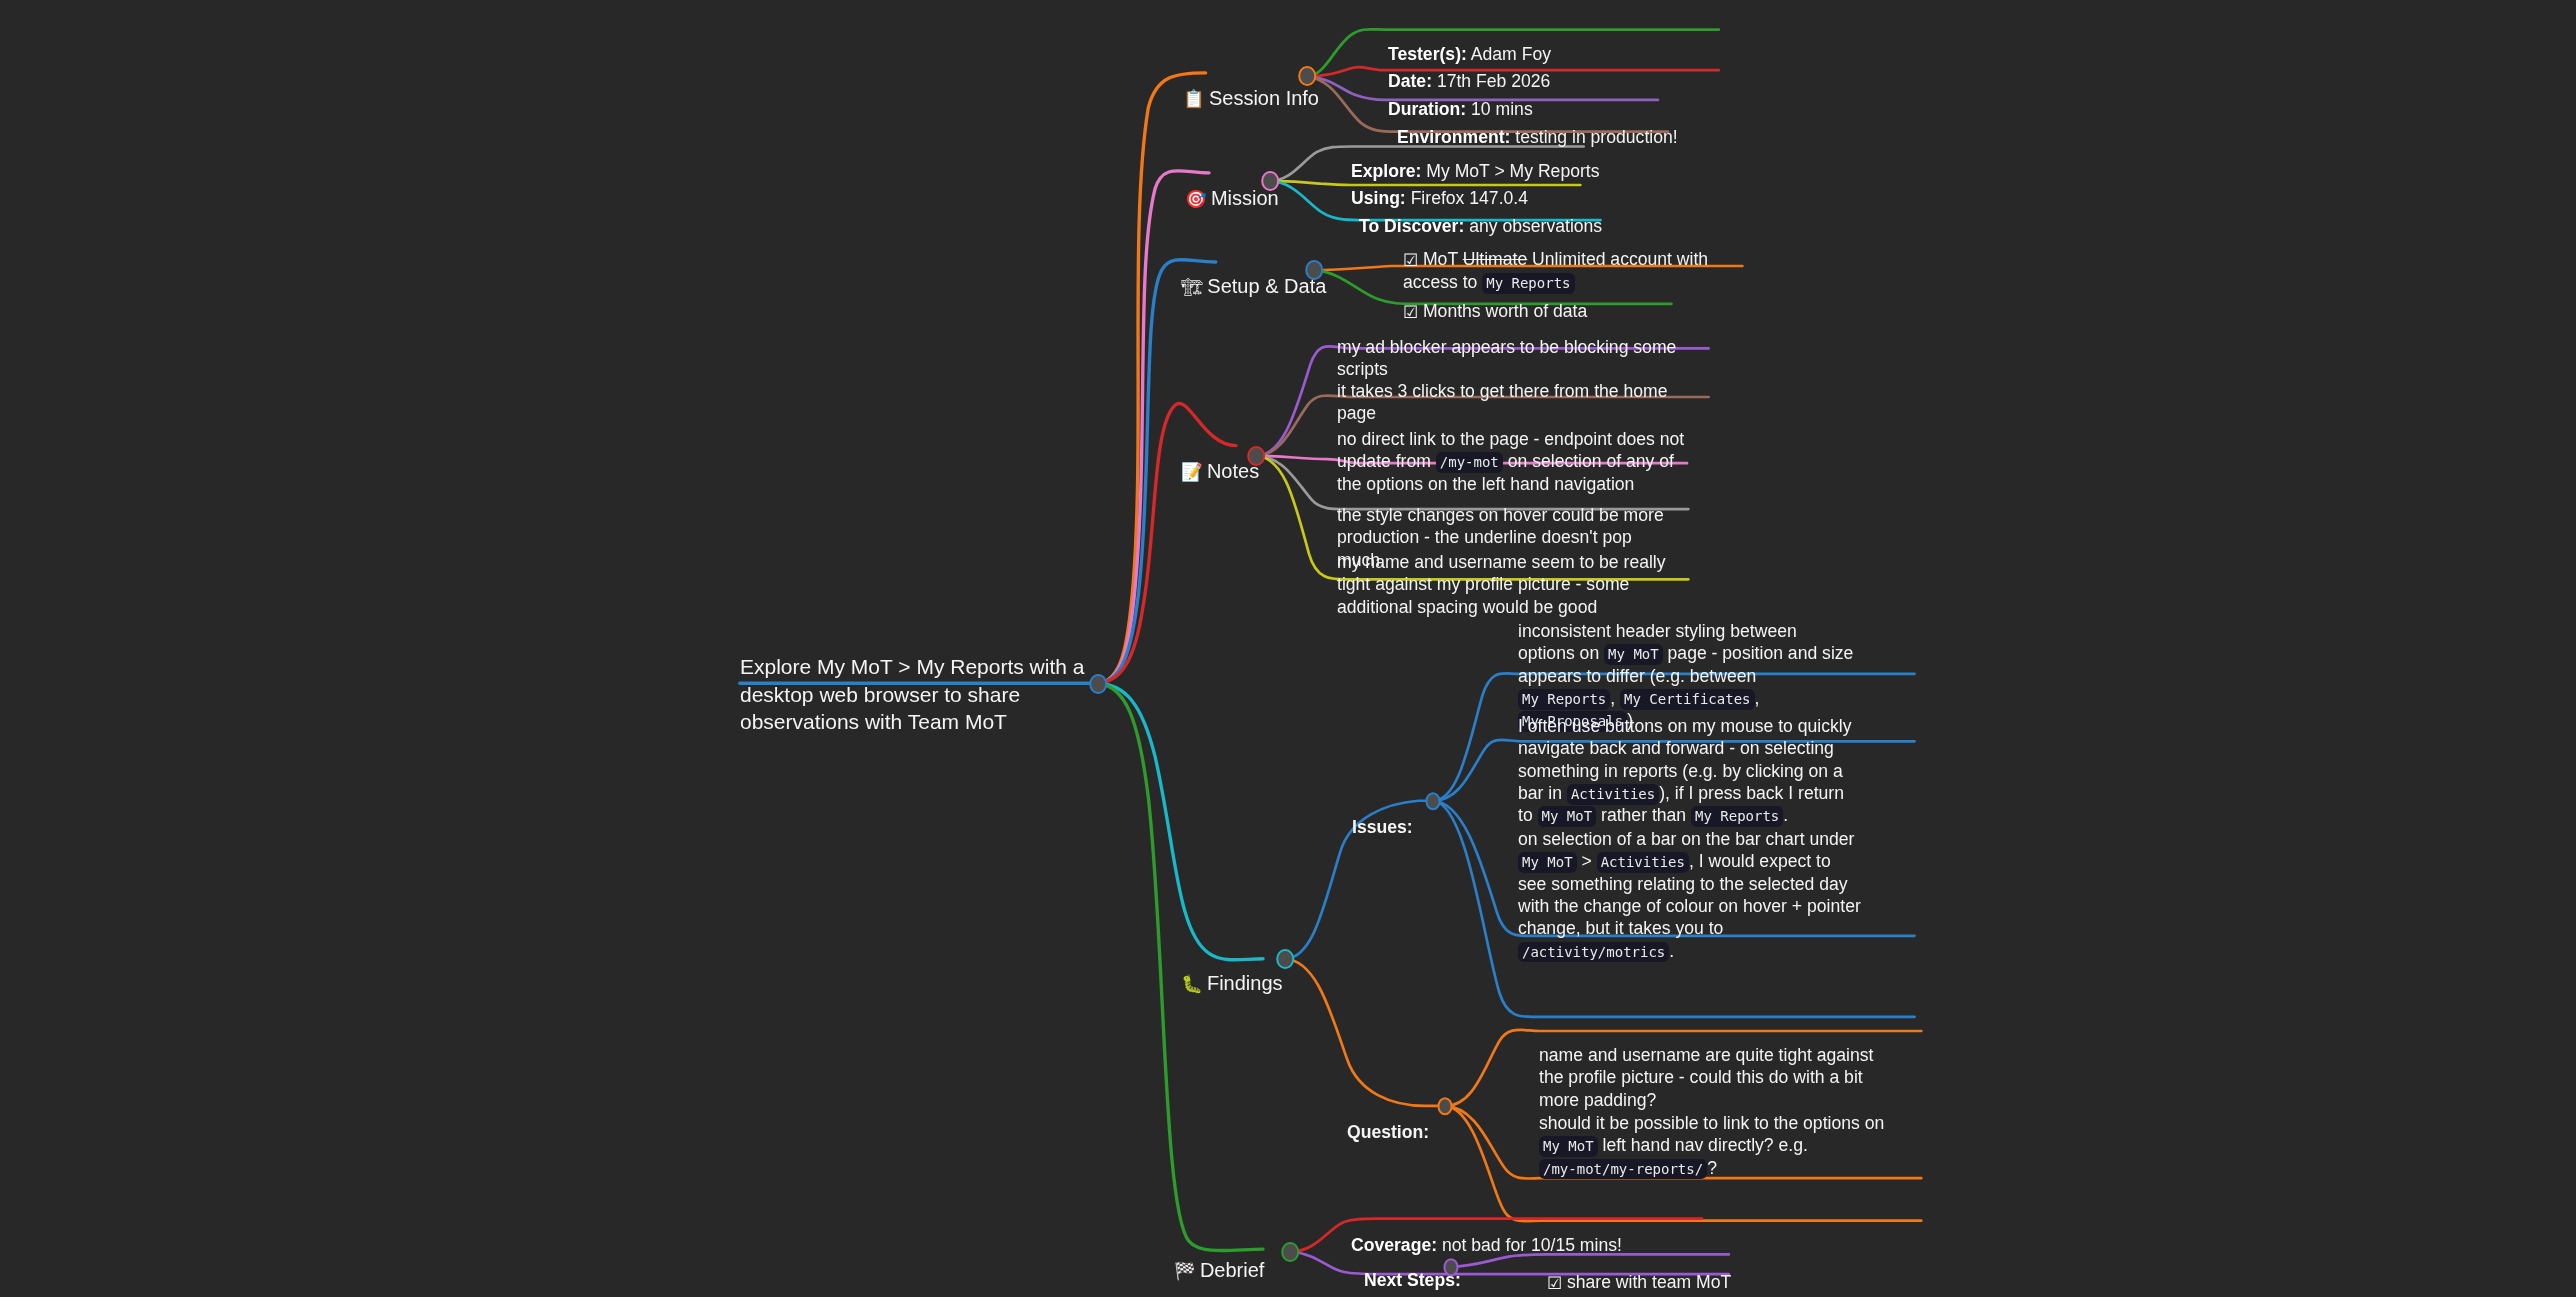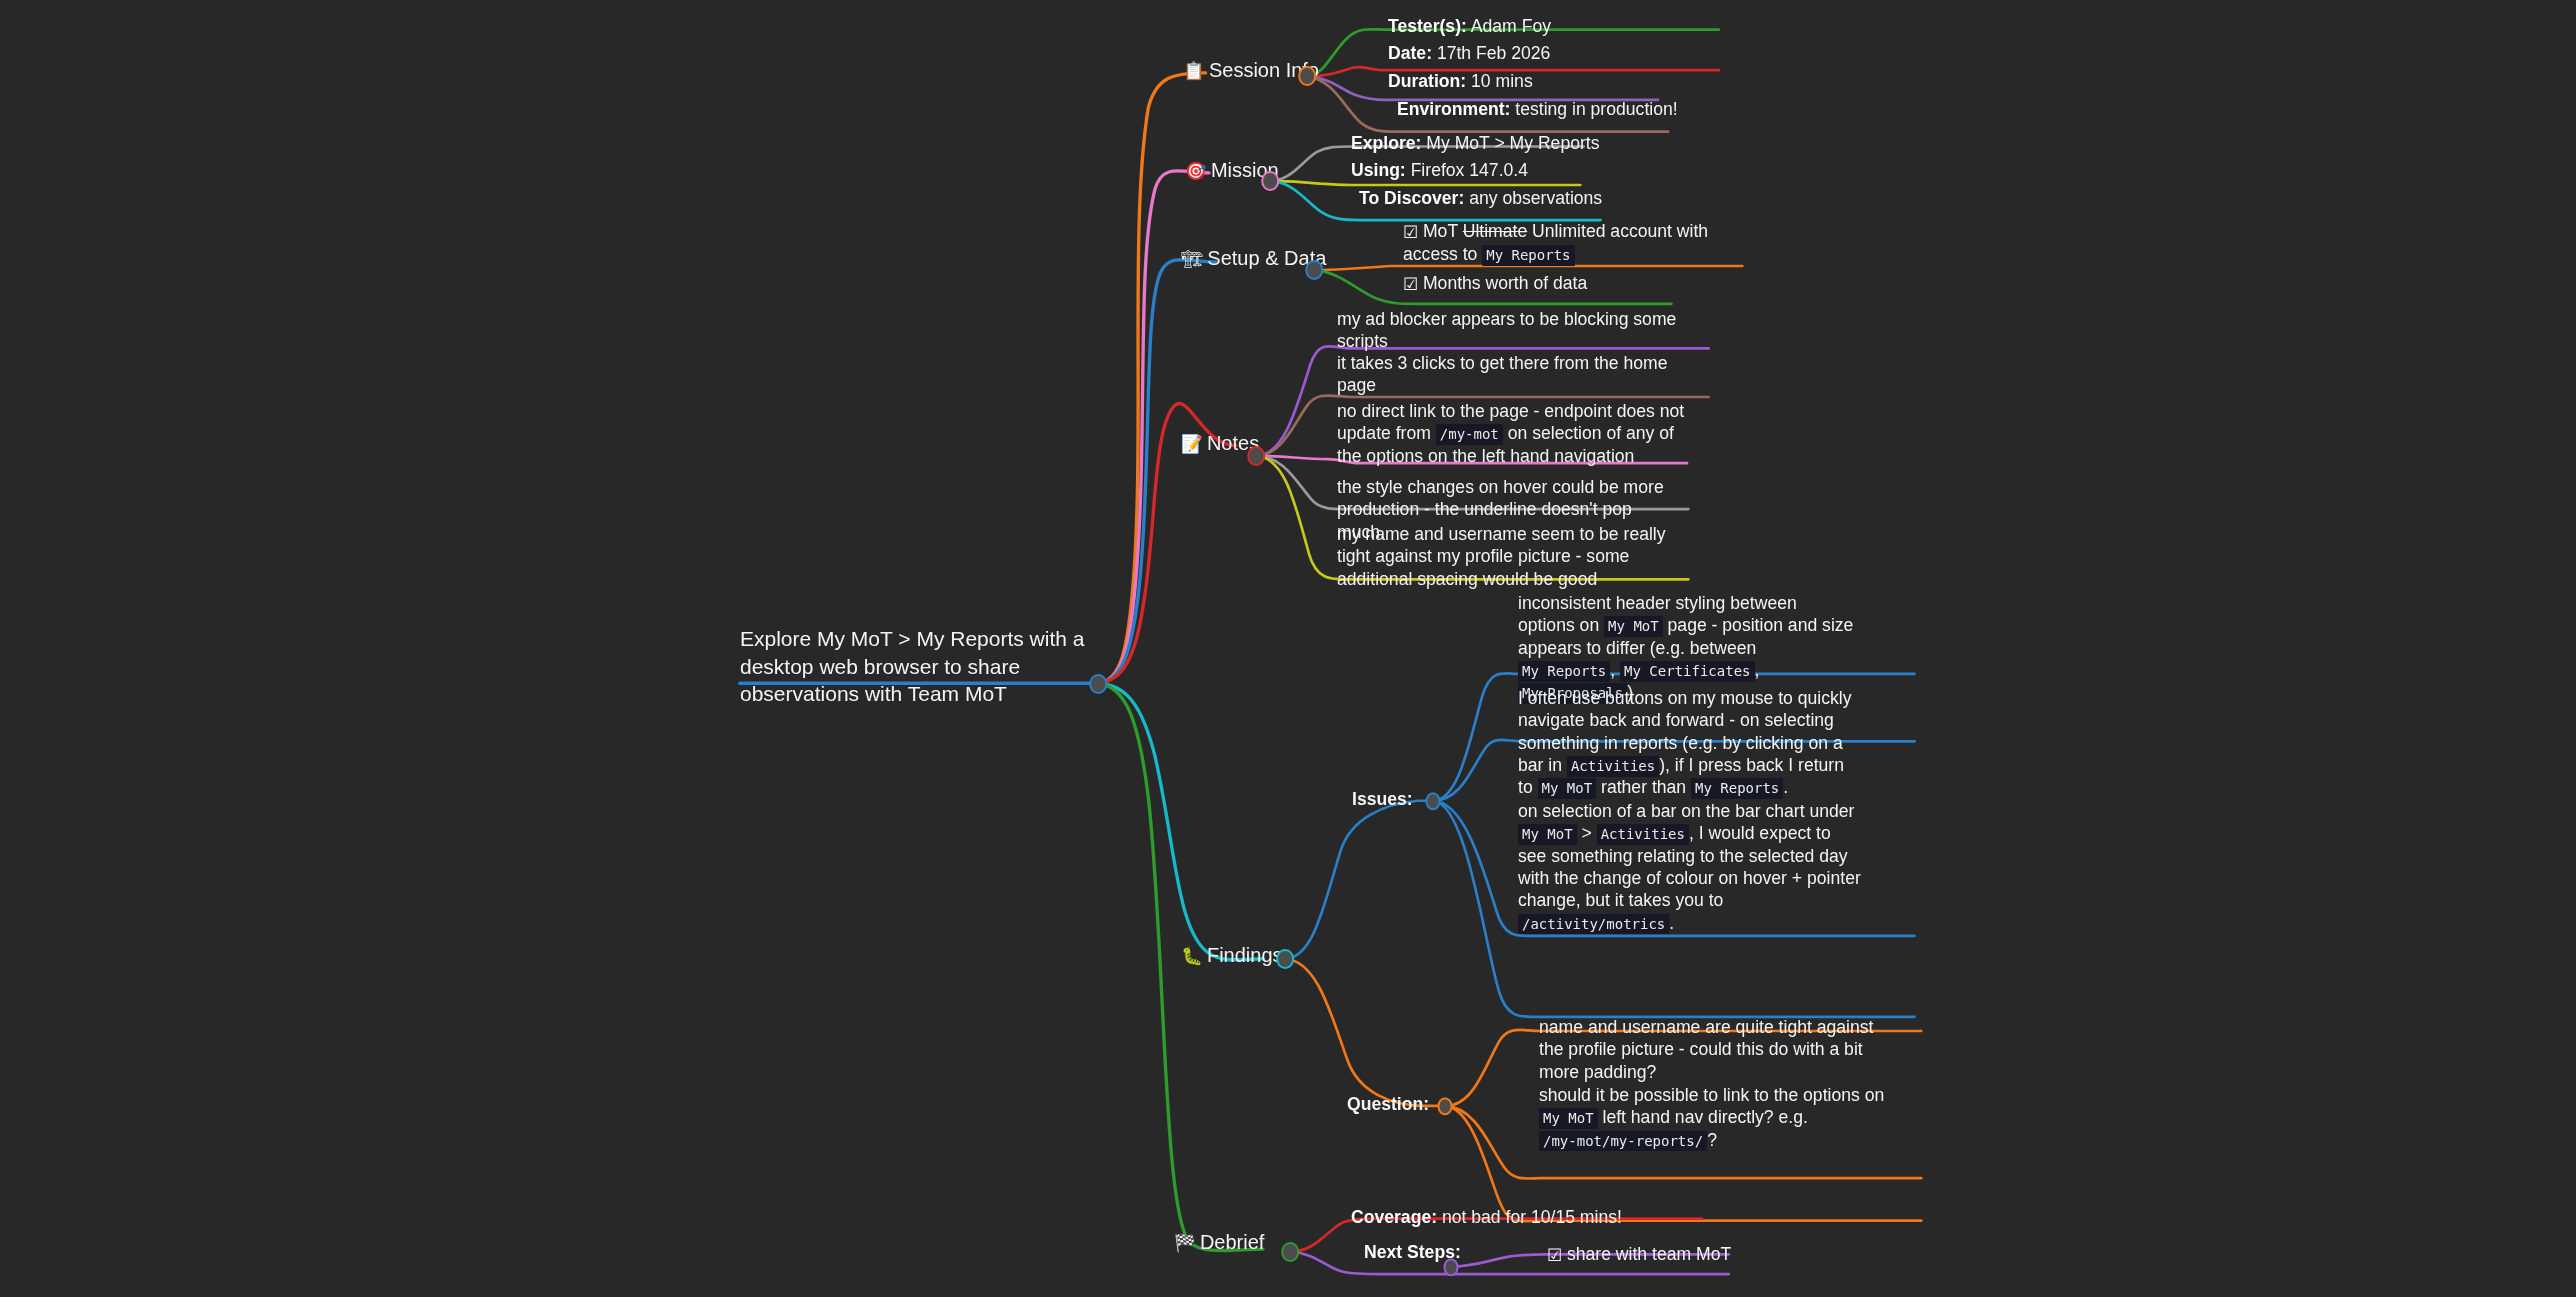--- a/index.html
+++ b/index.html
@@ -10,40 +10,41 @@
     -webkit-font-smoothing:antialiased;
   }
   #mindmap{position:absolute;inset:0;width:2576px;height:1297px;}
   svg.links{position:absolute;left:0;top:0;width:2576px;height:1297px;pointer-events:none;}
   svg.links path{fill:none;stroke-linecap:round;}
 
   
   .node{
     position:absolute;
     box-sizing:border-box;
+    margin-top:28px;
   }
   .node .txt{
     display:block;
     font-size:17.6px;
     line-height:1.27;
     color:#f4f4f4;
     white-space:normal;
   }
   .node.branch .txt{font-size:20px;line-height:1.1;}
   .node.root .txt{font-size:21px;line-height:1.32;}
   .node.kv .txt{font-size:17.6px;}
   .lbl{font-weight:bold;color:#ffffff;}
   .strike{text-decoration:line-through;}
   code{
     font-family:"DejaVu Sans Mono","Liberation Mono",monospace;
     background:#171726;
     color:#eaeaea;
     font-size:14px;
     padding:2px 4px 2.7px 4px;
-    border-radius:1px;
+    border-radius:6px;
     white-space:nowrap;
   }
   .ico{
     font-size:17.6px;
     line-height:1;
     margin-right:4px;
     vertical-align:-1.4px;
     display:inline-block;
   }
   .chk{

